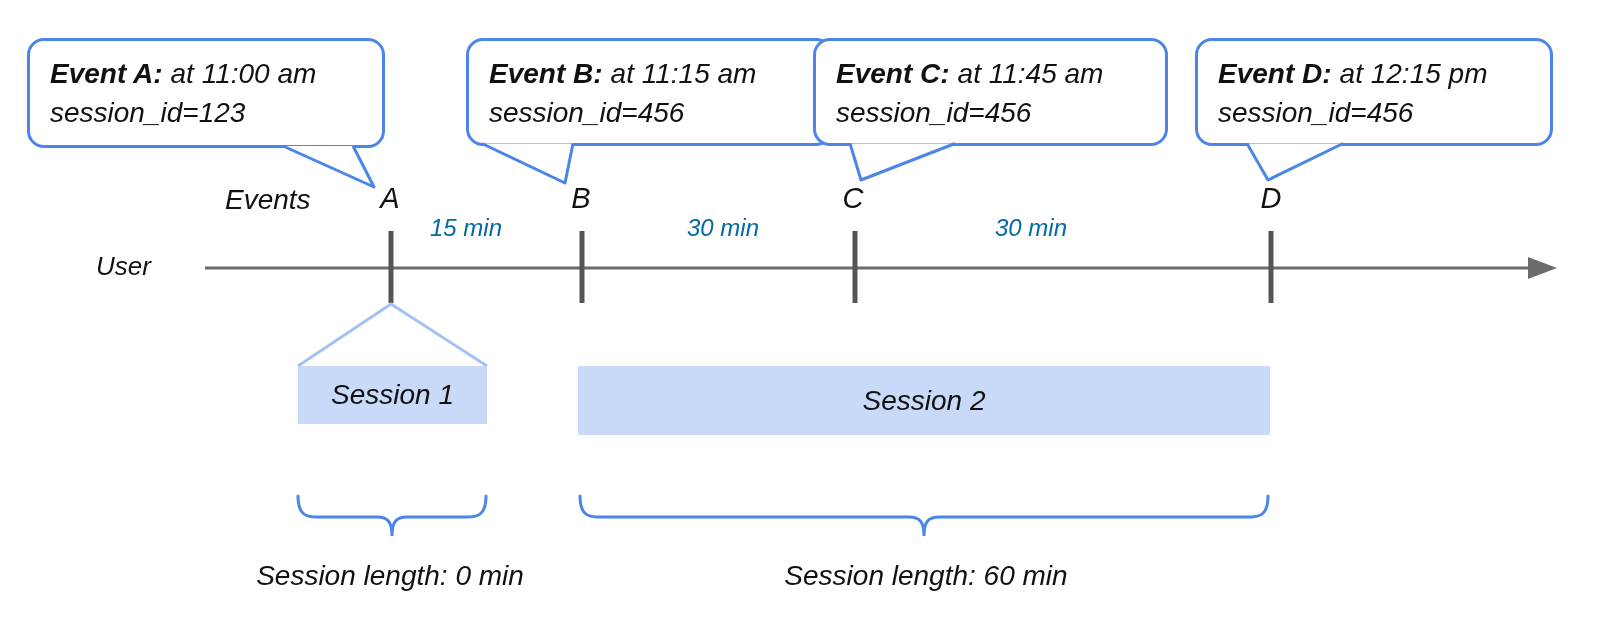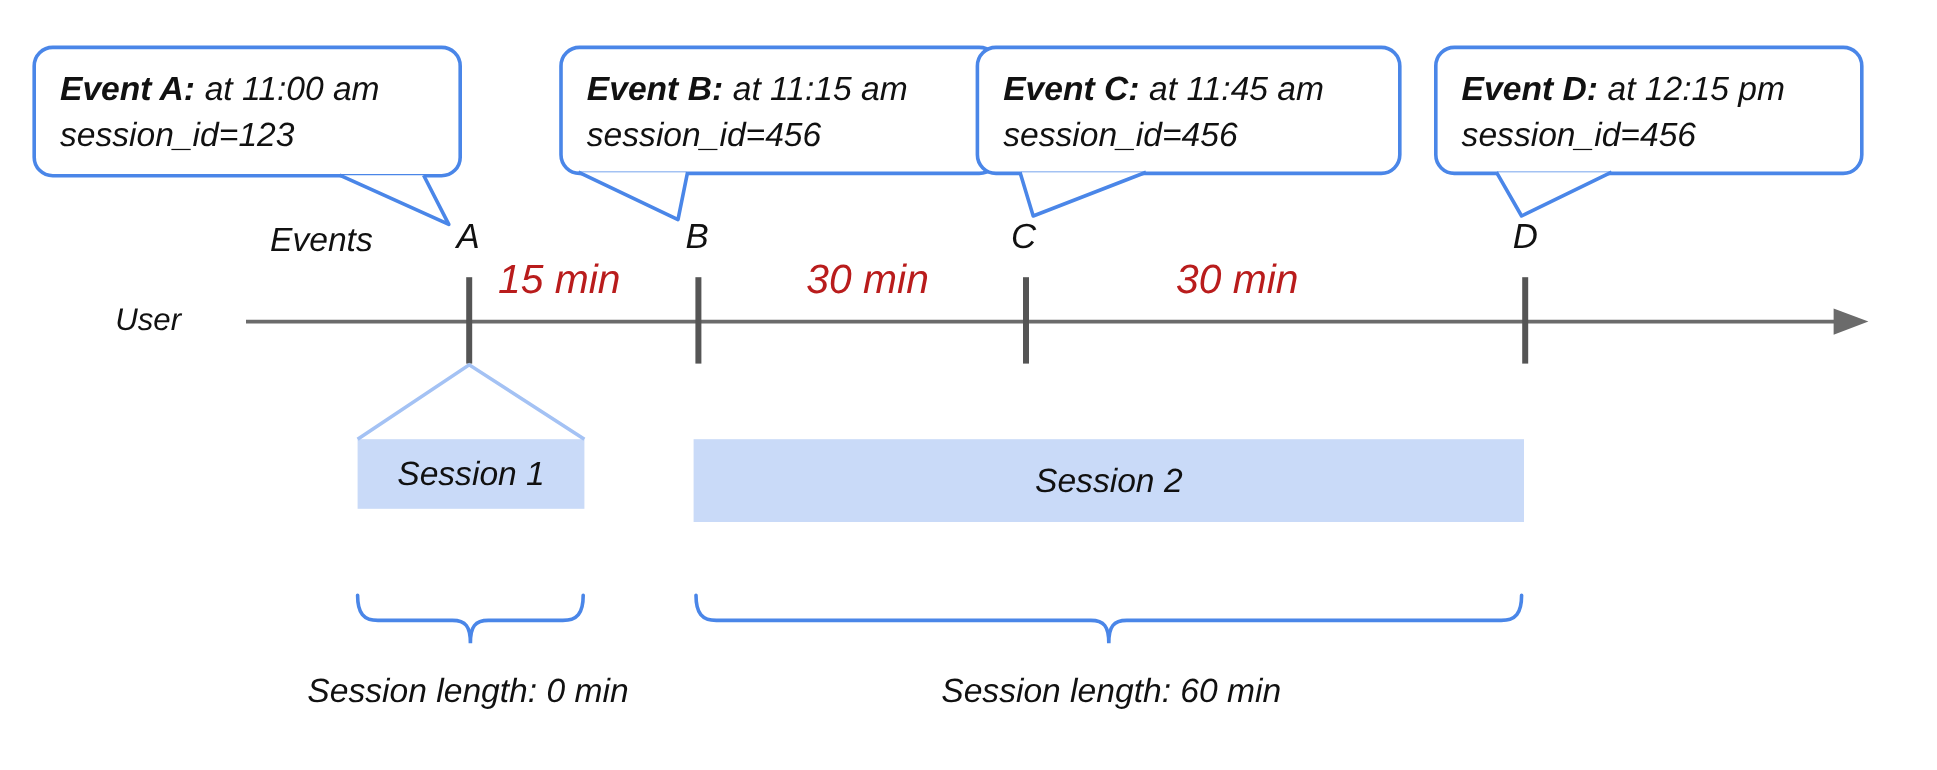--- a/index.html
+++ b/index.html
@@ -23,21 +23,21 @@
     font-size:28px;
     line-height:39px;
     white-space:nowrap;
     z-index:1;
   }
   .bubble .t{font-weight:bold;}
   .bubble .tm{margin-left:8px;}
   .lbl{position:absolute;white-space:nowrap;}
   .center{transform:translateX(-50%);}
   .letter{font-size:29px;}
-  .interval{font-size:34px;color:#b91c1c;}
+  .interval{font-size:24px;color:#0369a1;}
   .events-lbl{font-size:28px;}
   .user-lbl{font-size:26px;}
   .session-box{
     position:absolute;
     background:#c9daf8;
     display:flex;align-items:center;justify-content:center;
     font-size:28px;
     z-index:1;
   }
   .length-lbl{font-size:28px;}

